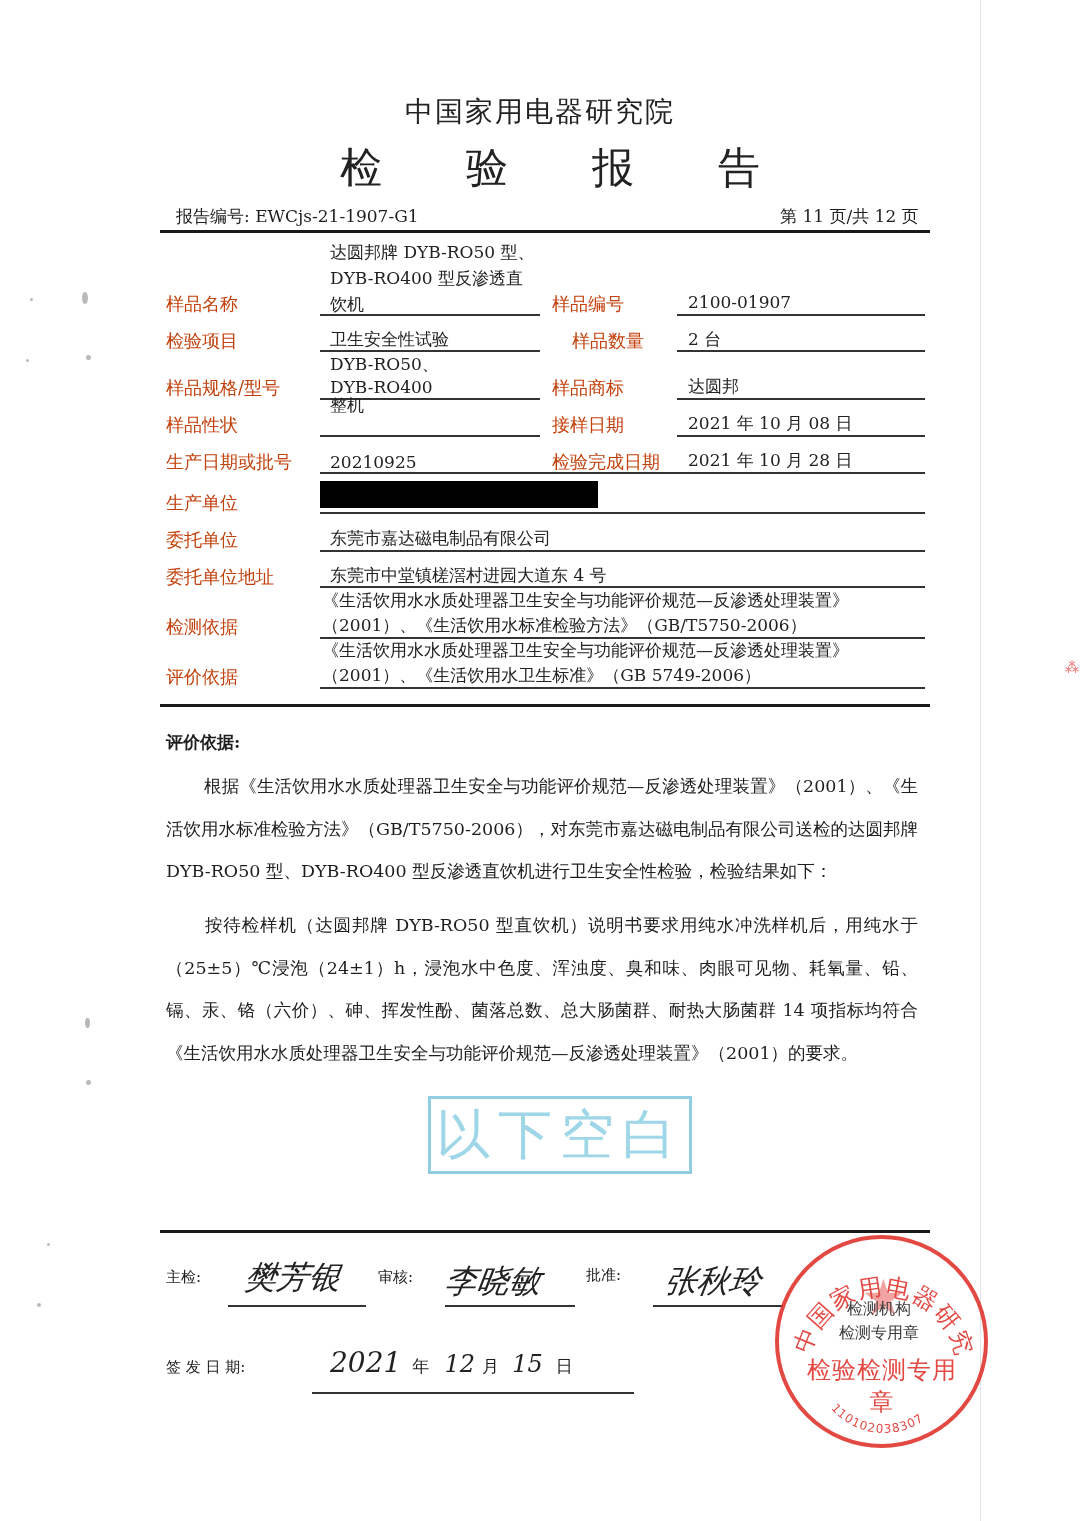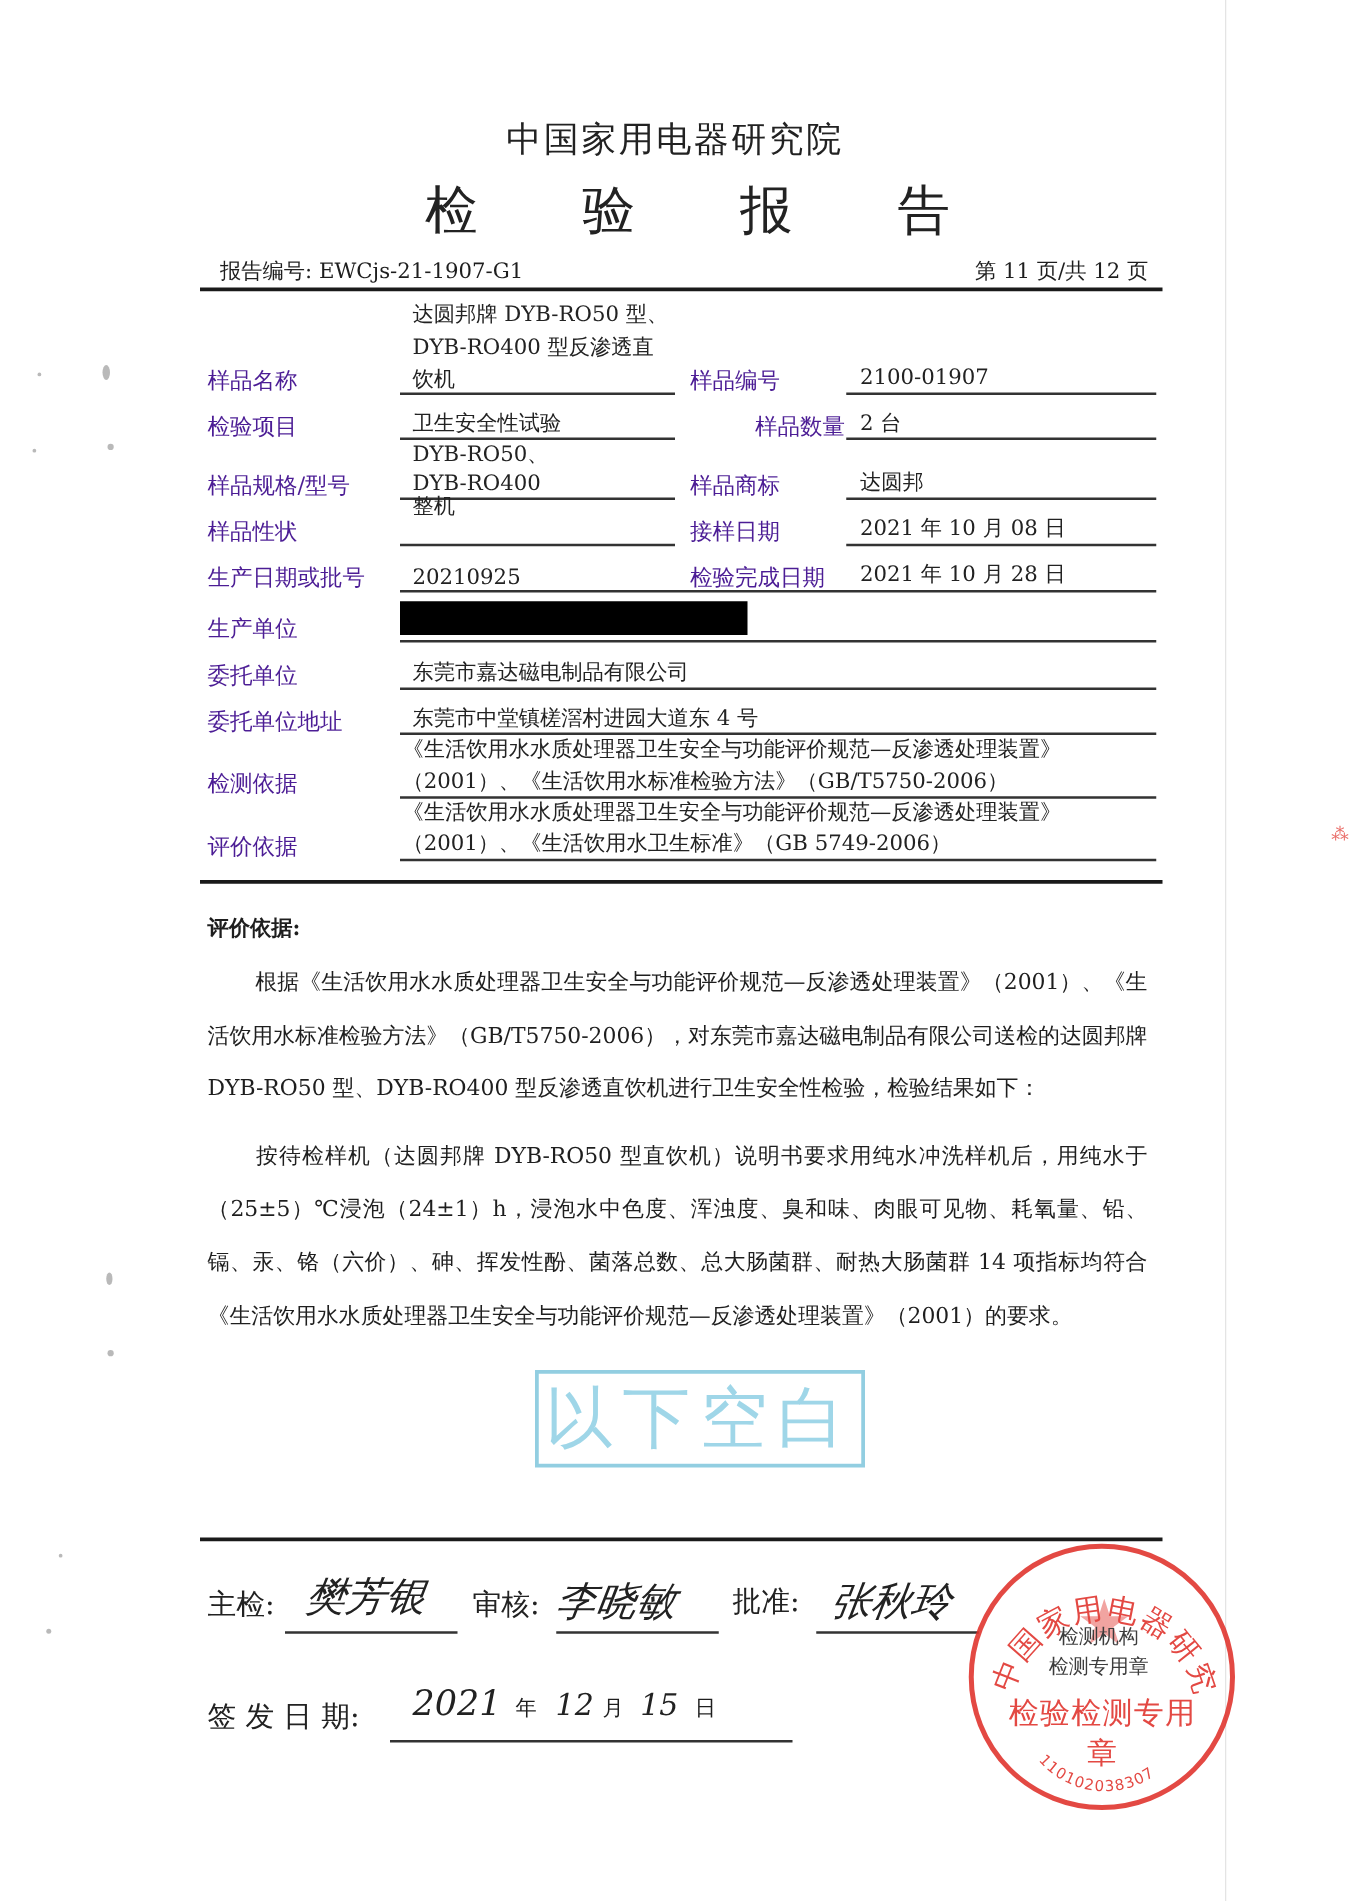--- a/index.html
+++ b/index.html
@@ -6,31 +6,31 @@
   body { width:1080px; height:1521px; background:#ffffff; position:relative; overflow:hidden;
          font-family:"DejaVu Serif","Liberation Serif",serif; color:#1e1e1e; }
   .abs { position:absolute; }
   .scan-edge { position:absolute; left:980px; top:0; width:1px; height:1521px; background:#e4e4e4; }
   .speck { position:absolute; border-radius:50%; background:#8a8a8a; opacity:.6; }
   .institute { left:0; width:1080px; top:93px; text-align:center; font-size:28px; letter-spacing:2px; color:#222; }
   .doctitle { top:140px; left:340px; width:420px; display:flex; justify-content:space-between; font-size:42px; color:#222; }
   .report-no { left:176px; top:205px; font-size:17px; }
   .page-no { left:780px; top:205px; font-size:17px; }
   .rule-thick { position:absolute; left:160px; width:770px; height:3px; background:#1a1a1a; }
-  .lbl { position:absolute; font-size:18px; display:flex; justify-content:space-between; color:#4c1d95; }
+  .lbl { position:absolute; font-size:18px; display:flex; justify-content:space-between; color:#c2410c; }
   .val { position:absolute; font-size:17px; line-height:23px; color:#222; }
   .uline { position:absolute; height:1.5px; background:#333; }
   .redact { position:absolute; left:320px; top:481px; width:278px; height:27px; background:#000; }
   .section-title { left:166px; top:731px; font-size:17px; font-weight:bold; }
   .para { position:absolute; left:166px; width:752px; font-size:17.5px; line-height:42.5px; text-align:justify; }
   .para .indent { display:inline-block; width:38px; }
   .blank-stamp { left:428px; top:1096px; width:258px; height:72px; border:3px solid #7fc6dc; color:#8fd0e4;
                  font-size:54px; display:flex; align-items:center; justify-content:center; letter-spacing:8px;
                  font-family:"DejaVu Sans","Liberation Sans",sans-serif; opacity:.85; }
-  .sig-lbl { position:absolute; font-size:23px; color:#222; }
+  .sig-lbl { position:absolute; font-size:15px; color:#222; }
   .sig { position:absolute; font-size:32px; font-style:italic; color:#222; font-family:"DejaVu Serif",serif; transform:skewX(-8deg); }
   .hand { position:absolute; font-size:28px; font-style:italic; color:#222; }
   .seal { position:absolute; left:775px; top:1235px; width:205px; height:205px; border:4px solid #e0302a;
           border-radius:50%; color:#e0302a; opacity:.88; }
   .seal-arc { position:absolute; left:0; top:0; width:205px; height:205px; }
   .seal-inner1, .seal-inner2 { position:absolute; left:40px; width:120px; text-align:center; font-size:16px; color:#222; }
   .seal-main { position:absolute; left:18px; top:115px; width:170px; text-align:center; font-size:24px; color:#e0302a; letter-spacing:1px; }
   .seal-star { position:absolute; left:82px; top:30px; font-size:50px; color:#e0302a; opacity:.5; }
   .edge-mark { position:absolute; left:1068px; top:660px; width:12px; height:180px; color:#e0302a; font-size:14px;
                writing-mode:vertical-rl; opacity:.7; }
@@ -75,21 +75,21 @@
     <span>样品编号</span>
   </div>
 <div class="val" style="left:688px;top:291px;">2100-01907</div>
 <div class="uline" style="left:677px;top:314px;width:248px;"></div>
 
 <div class="lbl" style="left:166px;top:329px;width:142px;">
     <span>检验项目</span>
   </div>
 <div class="val" style="left:330px;top:328px;">卫生安全性试验</div>
 <div class="uline" style="left:320px;top:350px;width:220px;"></div>
-<div class="lbl" style="left:560px;top:329px;width:116px;justify-content:flex-end;">
+<div class="lbl" style="left:572px;top:329px;width:116px;">
     <span>样品数量</span>
   </div>
 <div class="val" style="left:688px;top:328px;">2 台</div>
 <div class="uline" style="left:677px;top:350px;width:248px;"></div>
 
 <div class="lbl" style="left:166px;top:376px;width:142px;text-align:right;">
     <span>样品规格/型号</span>
   </div>
 <div class="val" style="left:330px;top:353px;">
   <div>DYB-RO50、</div>

